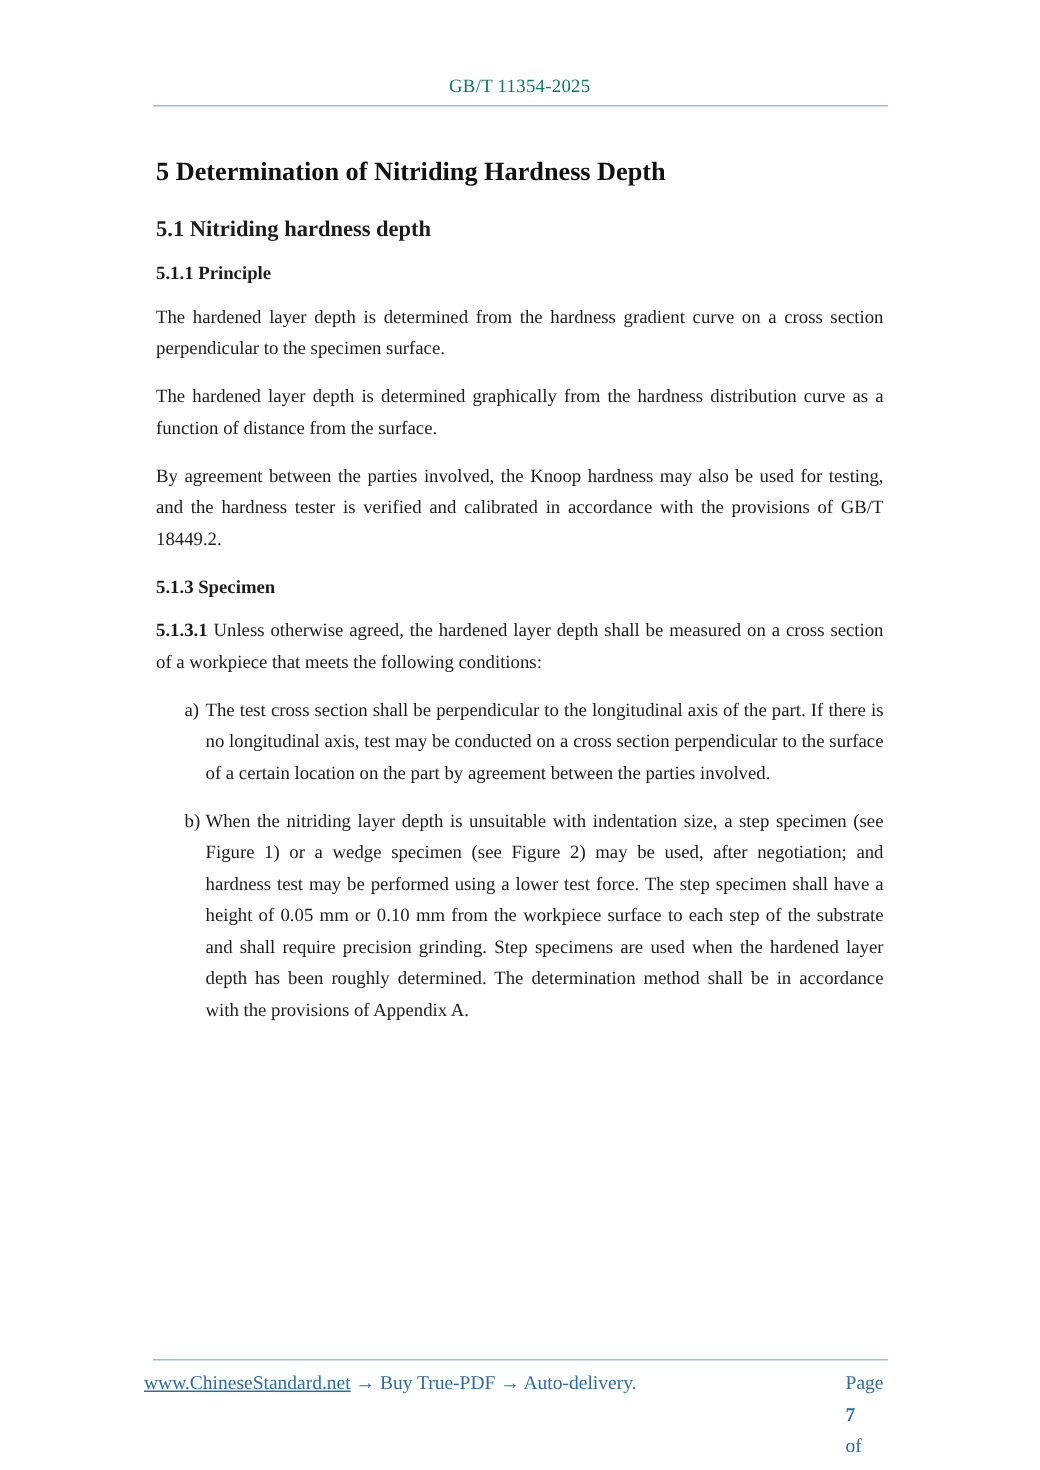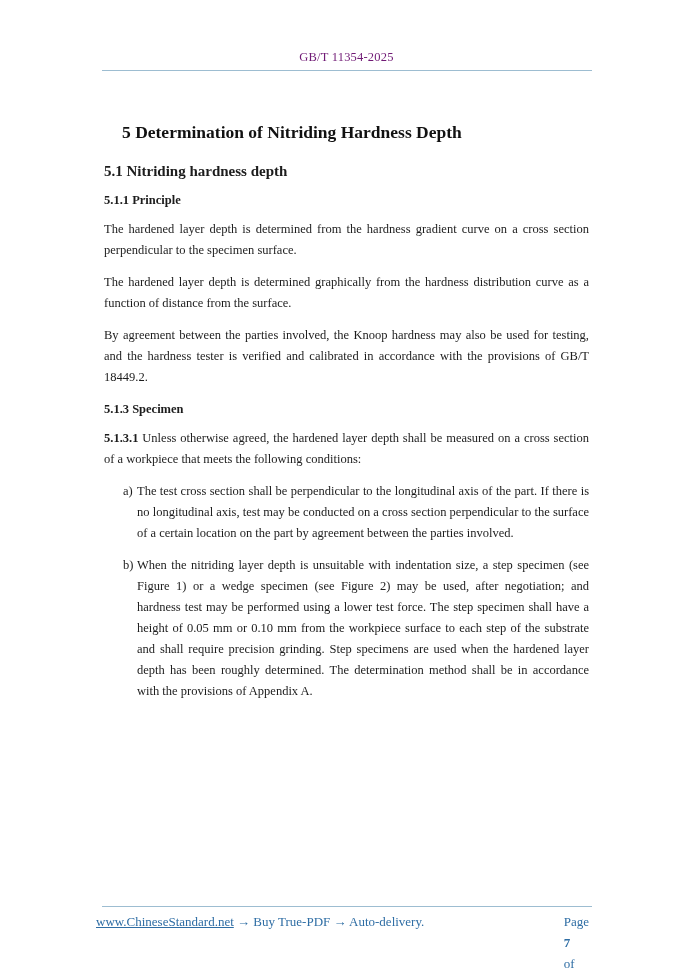--- a/index.html
+++ b/index.html
@@ -18,40 +18,40 @@
   }
 
   
   .header-title {
     position: absolute;
     top: 50px;
     left: 0;
     right: 0;
     text-align: center;
     font-size: 12.5px;
-    color: #701a75;
+    color: #0f766e;
     letter-spacing: 0.2px;
   }
   .header-rule {
     position: absolute;
     top: 70px;
     left: 102px;
     right: 101px;
     border-top: 1px solid #9dbdd1;
   }
 
   
   .content {
     position: absolute;
     top: 103px;
     left: 104px;
     width: 485px;
   }
   .content h1 {
-    margin: 18px;
+    margin: 0;
     font-size: 17.5px;
     font-weight: bold;
     line-height: 22px;
     color: #111111;
   }
   .content h2 {
     margin: 20px 0 0 0;
     font-size: 15px;
     font-weight: bold;
     line-height: 16px;

